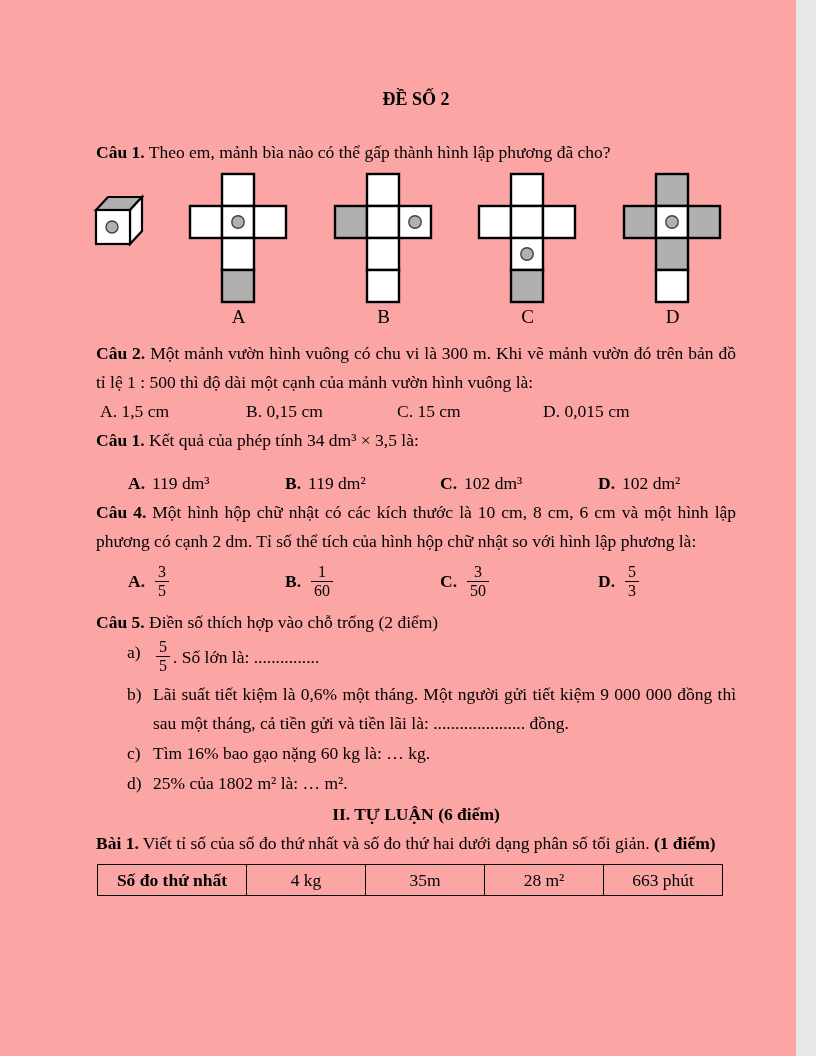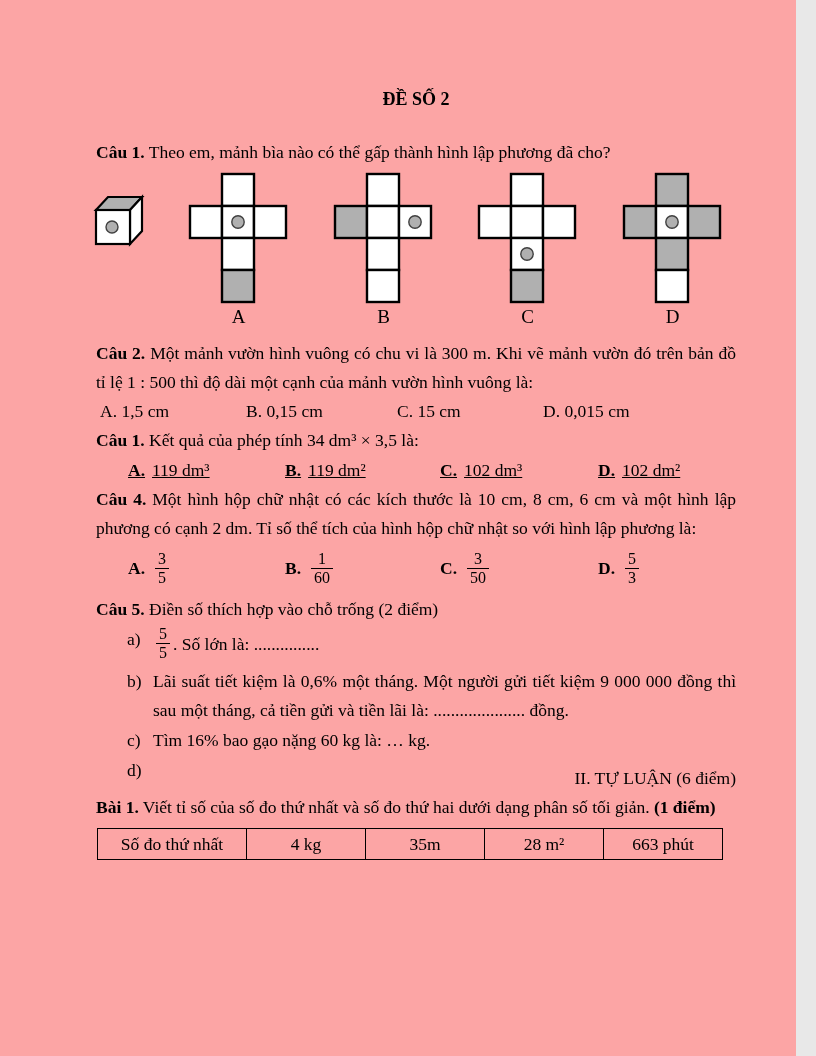--- a/index.html
+++ b/index.html
@@ -12,32 +12,32 @@
   .title{text-align:center;font-weight:bold;font-size:18px;line-height:22px;}
   p{margin:0;text-align:justify;}
   .lbl{font-weight:bold;}
   .q1{margin-top:28px;}
   .figure-row{position:relative;height:164px;margin-top:5px;}
   .cube{position:absolute;left:-3px;top:22px;}
   .net{position:absolute;top:0;}
   .net-label{position:absolute;top:132px;width:101px;text-align:center;font-size:19px;line-height:26px;}
   .opt-row{display:grid;text-align:left;}
   .q2-opts{grid-template-columns:146px 151px 146px auto;padding-left:4px;}
-  .q3-opts{grid-template-columns:157px 155px 158px auto;padding-left:32px;margin-top:1px;text-decoration:underline;}
+  .q3-opts{grid-template-columns:157px 155px 158px auto;padding-left:32px;margin-top:14px;}
   .q4-opts{grid-template-columns:157px 155px 158px auto;padding-left:32px;margin:5px 0 3px;align-items:center;height:44px;}
   .opt .lbl{margin-right:7px;}
   .frac{display:inline-block;vertical-align:middle;text-align:center;line-height:18px;font-size:16px;margin:0 3px 4px 3px;}
   .frac .num{display:block;padding:0 3px;}
   .frac .den{display:block;border-top:1.6px solid #000;padding:0 3px;}
   .q5-item{position:relative;padding-left:57px;margin-top:1px;text-align:justify;}
   .q5-item .marker{position:absolute;left:31px;}
-  .sect{font-weight:normal;text-align:right;margin-top:9px;}
+  .sect{font-weight:bold;text-align:center;margin-top:2px;}
   .measure-table{border-collapse:collapse;margin-top:6px;margin-left:1px;}
   .measure-table td{border:1.6px solid #000;text-align:center;height:30px;padding:0 4px;line-height:22px;}
-  .measure-table td.rowhead{width:140px;font-weight:normal;}
+  .measure-table td.rowhead{width:140px;font-weight:bold;}
   .measure-table td.val{width:110px;}
 </style>
 </head>
 <body>
 
 <div class="page">
 
   <div class="title">ĐỀ SỐ 2</div>
 
   <p class="q1"><b class="lbl">Câu 1.</b> <span>Theo em, mảnh bìa nào có thể gấp thành hình lập phương đã cho?</span></p>
@@ -116,21 +116,21 @@
   </div>
 
   <p><b class="lbl">Câu 5.</b> <span>Điền số thích hợp vào chỗ trống (2 điểm)</span></p>
 
   <div class="q5-item"><span class="marker">a)</span> <span class="frac"><span class="num">5</span><span class="den">5</span></span><span>. Số lớn là: ...............</span></div>
 
   <div class="q5-item"><span class="marker">b)</span><span>Lãi suất tiết kiệm là 0,6% một tháng. Một người gửi tiết kiệm 9&nbsp;000&nbsp;000 đồng thì sau một tháng, cả tiền gửi và tiền lãi là: ..................... đồng.</span></div>
 
   <div class="q5-item"><span class="marker">c)</span><span>Tìm 16% bao gạo nặng 60 kg là: … kg.</span></div>
 
-  <div class="q5-item"><span class="marker">d)</span></div>
+  <div class="q5-item"><span class="marker">d)</span><span>25% của 1802 m² là: … m².</span></div>
 
   <p class="sect">II. TỰ LUẬN (6 điểm)</p>
 
   <p><b class="lbl">Bài 1.</b> <span>Viết tỉ số của số đo thứ nhất và số đo thứ hai dưới dạng phân số tối giản.</span> <b>(1 điểm)</b></p>
 
   <table class="measure-table">
     <tbody>
         <tr>
       <td class="rowhead">Số đo thứ nhất</td>
       <td class="val">4 kg</td>

